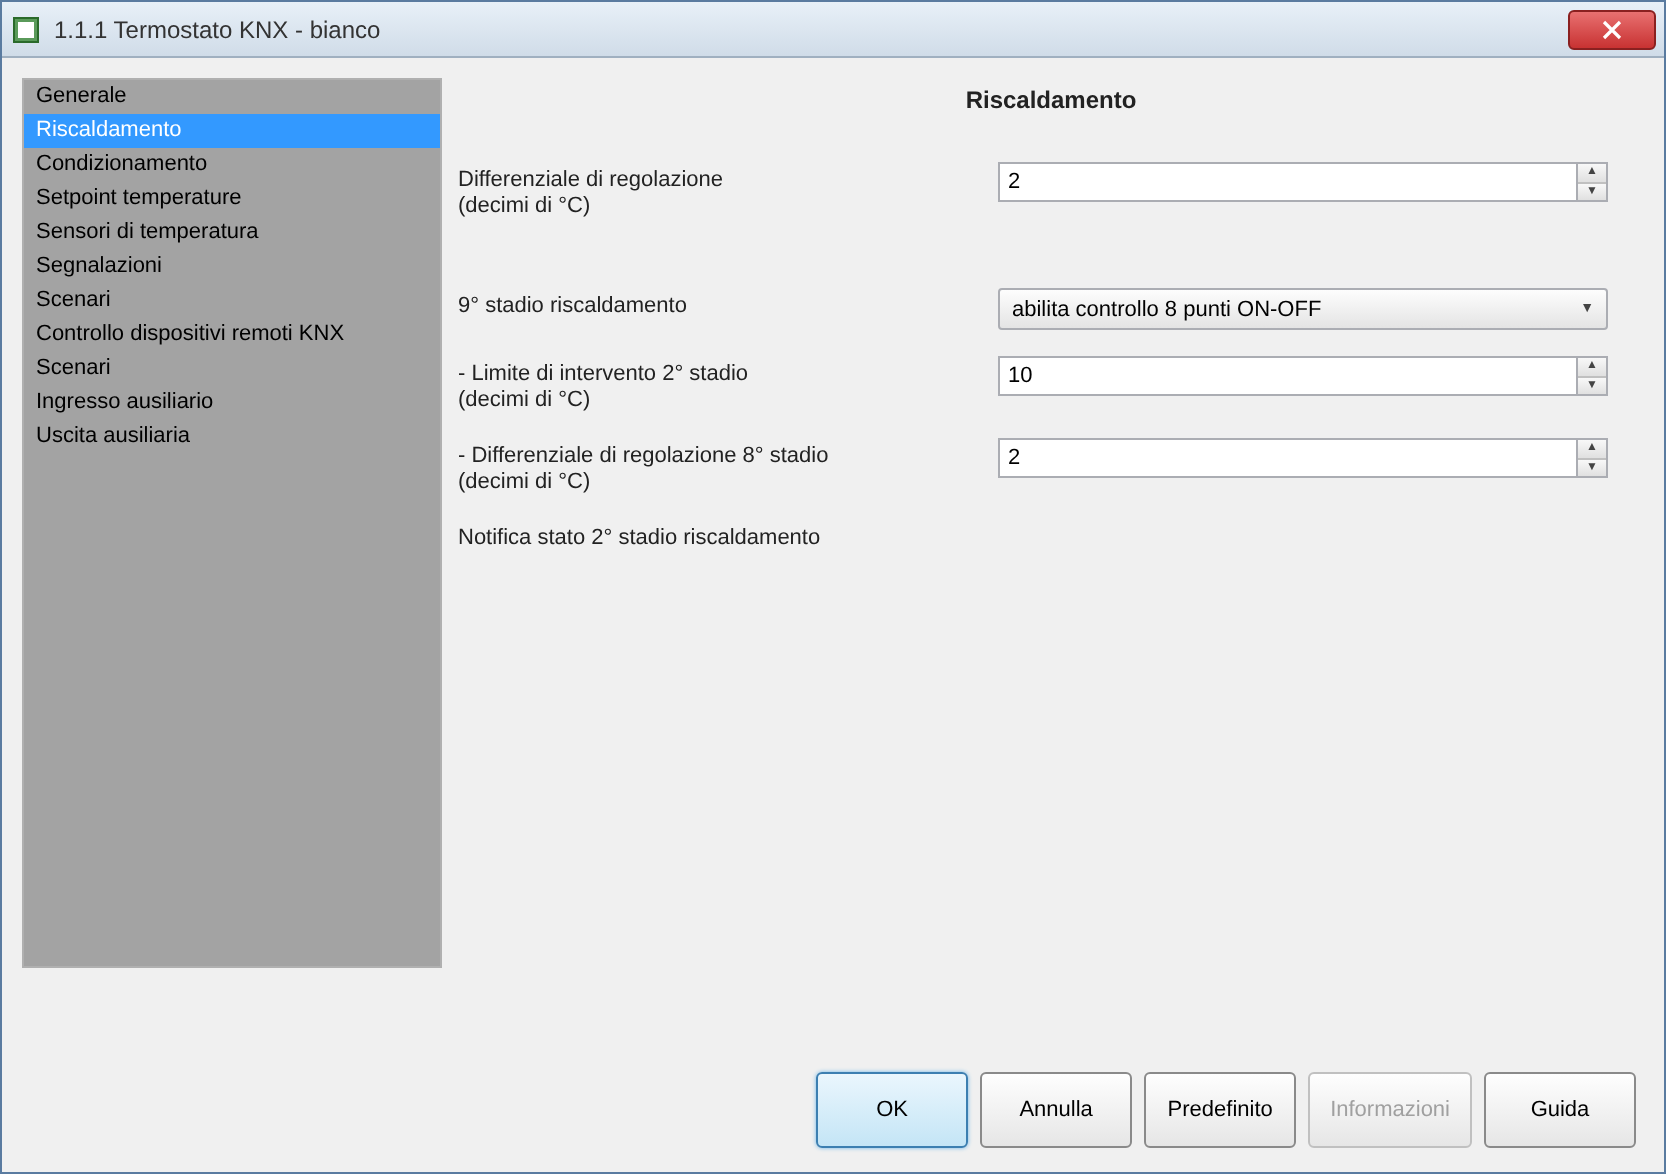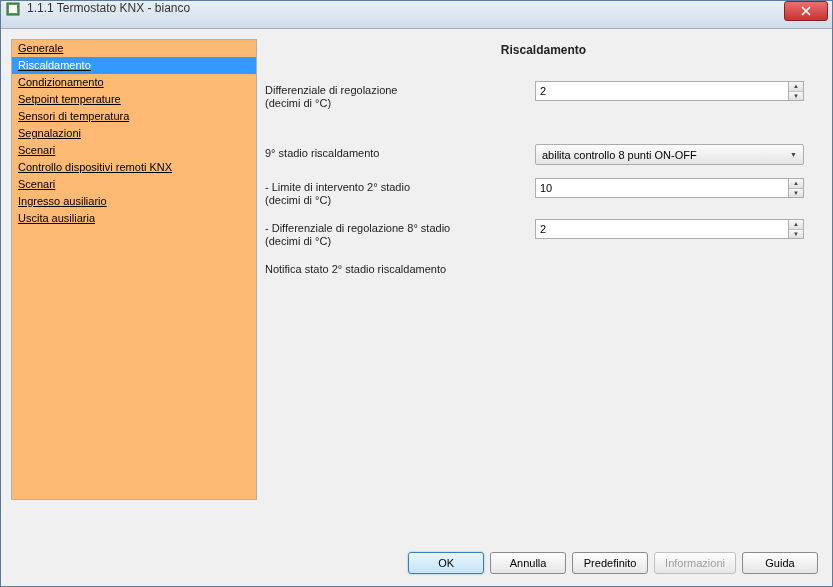--- a/index.html
+++ b/index.html
@@ -1,30 +1,30 @@
 <!DOCTYPE html>
 <html><head>
 <meta charset="utf-8">
 <style>
 * { box-sizing: border-box; margin: 0; padding: 0; }
 body { font-family: "Segoe UI", Tahoma, sans-serif; font-size: 11px; background: #d8e4ef; width: 833px; height: 587px; overflow: hidden; }
 
 .window { width: 833px; height: 587px; background: #f0f0f0; border: 1px solid #5a7ba0; display: flex; flex-direction: column; }
 
-.titlebar { height: 28px; background: linear-gradient(#e8f0f8, #d0dce8); display: flex; align-items: flex-start; padding: 0 4px; border-bottom: 1px solid #a0b0c0; }
+.titlebar { height: 28px; background: linear-gradient(#e8f0f8, #d0dce8); display: flex; align-items: center; padding: 0 4px; border-bottom: 1px solid #a0b0c0; }
 .titlebar-icon { width: 16px; height: 16px; margin-right: 6px; display: flex; align-items: center; justify-content: center; }
 .titlebar-icon svg { width: 14px; height: 14px; }
 .titlebar-text { flex: 1; color: #333; font-size: 12px; }
 .close-btn { width: 44px; height: 20px; background: linear-gradient(#e87070, #c83232); border: 1px solid #8a2020; border-radius: 3px; display: flex; align-items: center; justify-content: center; cursor: pointer; }
 .close-btn svg { width: 10px; height: 10px; }
 
 .content { flex: 1; padding: 10px; display: flex; flex-direction: column; background: #f0f0f0; }
 .main-area { flex: 1; display: flex; gap: 8px; }
 
-.sidebar { width: 246px; background: #fdba74; border: 1px solid #b0b0b0; overflow: auto; text-decoration: underline; }
+.sidebar { width: 210px; background: #a3a3a3; border: 1px solid #b0b0b0; overflow: auto; }
 .sidebar-item { padding: 1px 6px; cursor: pointer; color: #000; font-size: 11px; line-height: 15px; }
 .sidebar-item.selected { background: #3399ff; color: #fff; }
 
 .panel { flex: 1; display: flex; flex-direction: column; }
 .panel-title { text-align: center; font-weight: bold; font-size: 12px; color: #222; padding: 4px 0 14px 0; }
 .form-area { padding: 10px 18px 0 0; }
 
 .form-row { display: flex; align-items: flex-start; margin-bottom: 12px; min-height: 22px; justify-content: space-between; }
 .form-row.group-gap { margin-top: 34px; }
 .form-label { width: 270px; color: #222; font-size: 11px; line-height: 13px; padding-top: 3px; }
@@ -34,21 +34,21 @@
 .spinner input { flex: 1; height: 20px; border: 1px solid #abadb3; border-right: none; padding: 0 4px; font-size: 11px; background: #fff; }
 .spinner-btns { display: flex; flex-direction: column; width: 16px; border: 1px solid #abadb3; }
 .spinner-btn { flex: 1; background: linear-gradient(#f8f8f8, #e0e0e0); display: flex; align-items: center; justify-content: center; cursor: pointer; font-size: 6px; line-height: 1; color: #444; }
 .spinner-btn:first-child { border-bottom: 1px solid #c0c0c0; }
 
 .select { width: 100%; height: 21px; position: relative; background: linear-gradient(#fdfdfd, #e4e4e4); border: 1px solid #abadb3; border-radius: 2px; display: flex; align-items: center; padding: 0 6px; cursor: pointer; }
 .select-text { flex: 1; font-size: 11px; color: #000; }
 .select-arrow { font-size: 7px; color: #444; }
 
 .button-bar { display: flex; justify-content: flex-end; gap: 6px; padding: 8px 4px 2px 4px; }
-.btn { min-width: 76px; height: 22px; border: 1px solid #8a8a8a; border-radius: 3px; background: linear-gradient(#fefefe, #e6e6e6); font-size: 11px; color: #000; cursor: pointer; padding: 0 10px; margin-top: 44px; }
+.btn { min-width: 76px; height: 38px; border: 1px solid #8a8a8a; border-radius: 3px; background: linear-gradient(#fefefe, #e6e6e6); font-size: 11px; color: #000; cursor: pointer; padding: 0 10px; margin-top: 44px; }
 .btn.default { border: 1px solid #3c7fb1; box-shadow: 0 0 2px #6fb7e8; background: linear-gradient(#eaf6fd, #c4e5f6); }
 .btn.disabled { color: #a0a0a0; border-color: #c0c0c0; cursor: default; }
 </style>
 </head>
 <body>
 
 <div class="window">
 
   <div class="titlebar">
     <span class="titlebar-icon">

